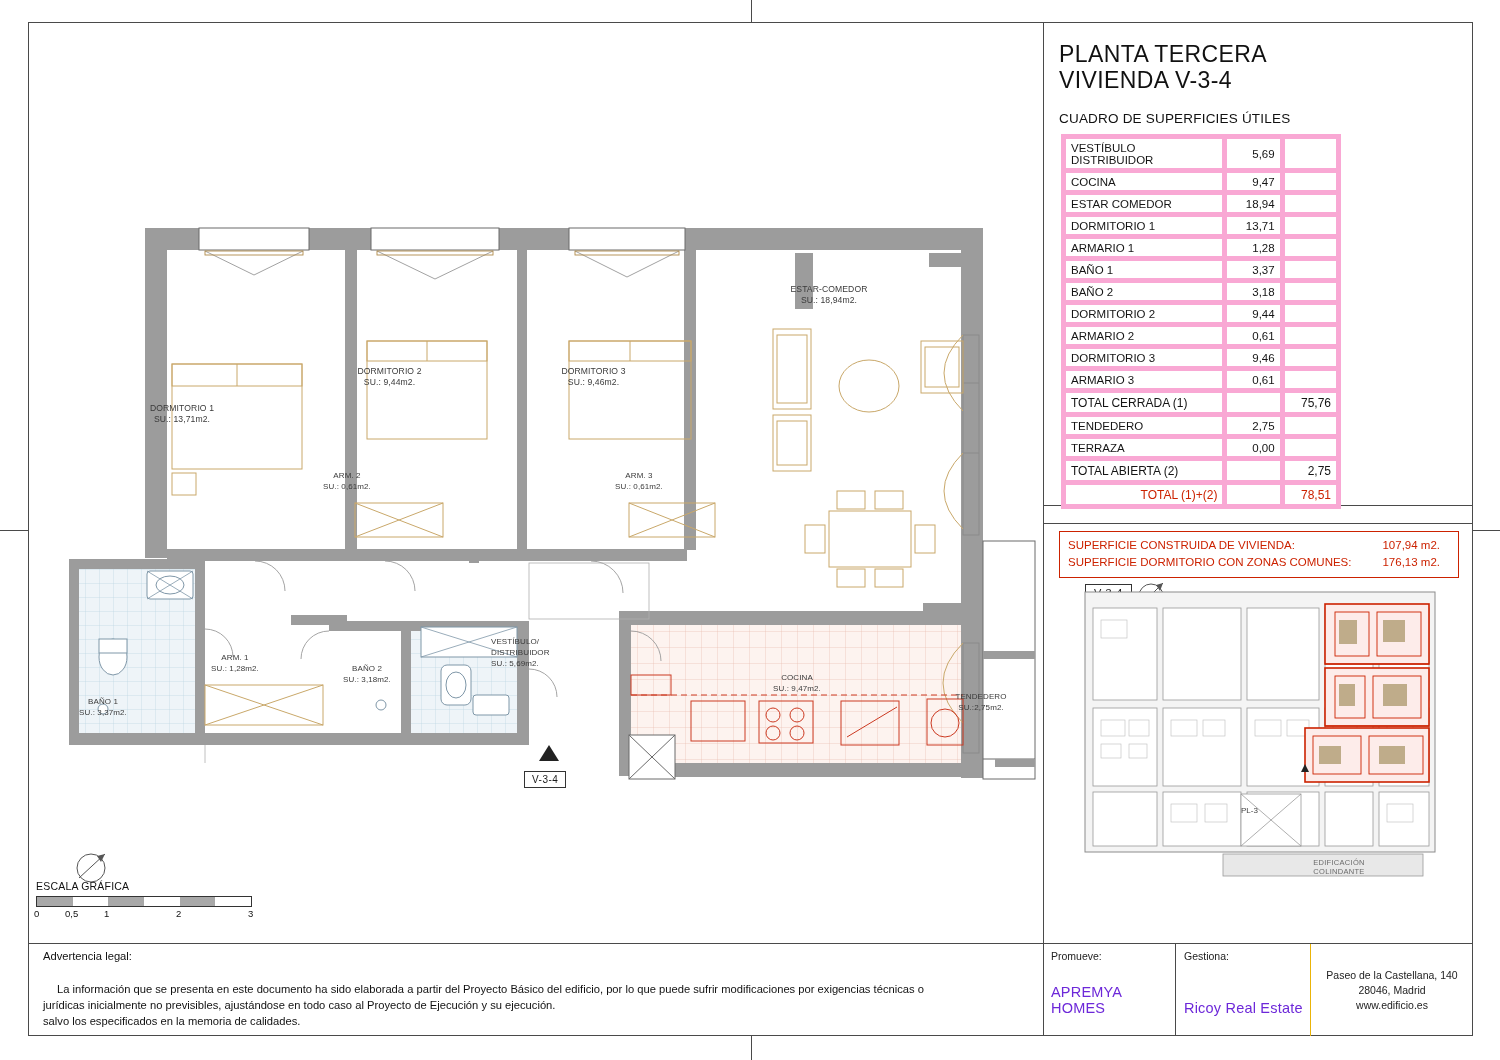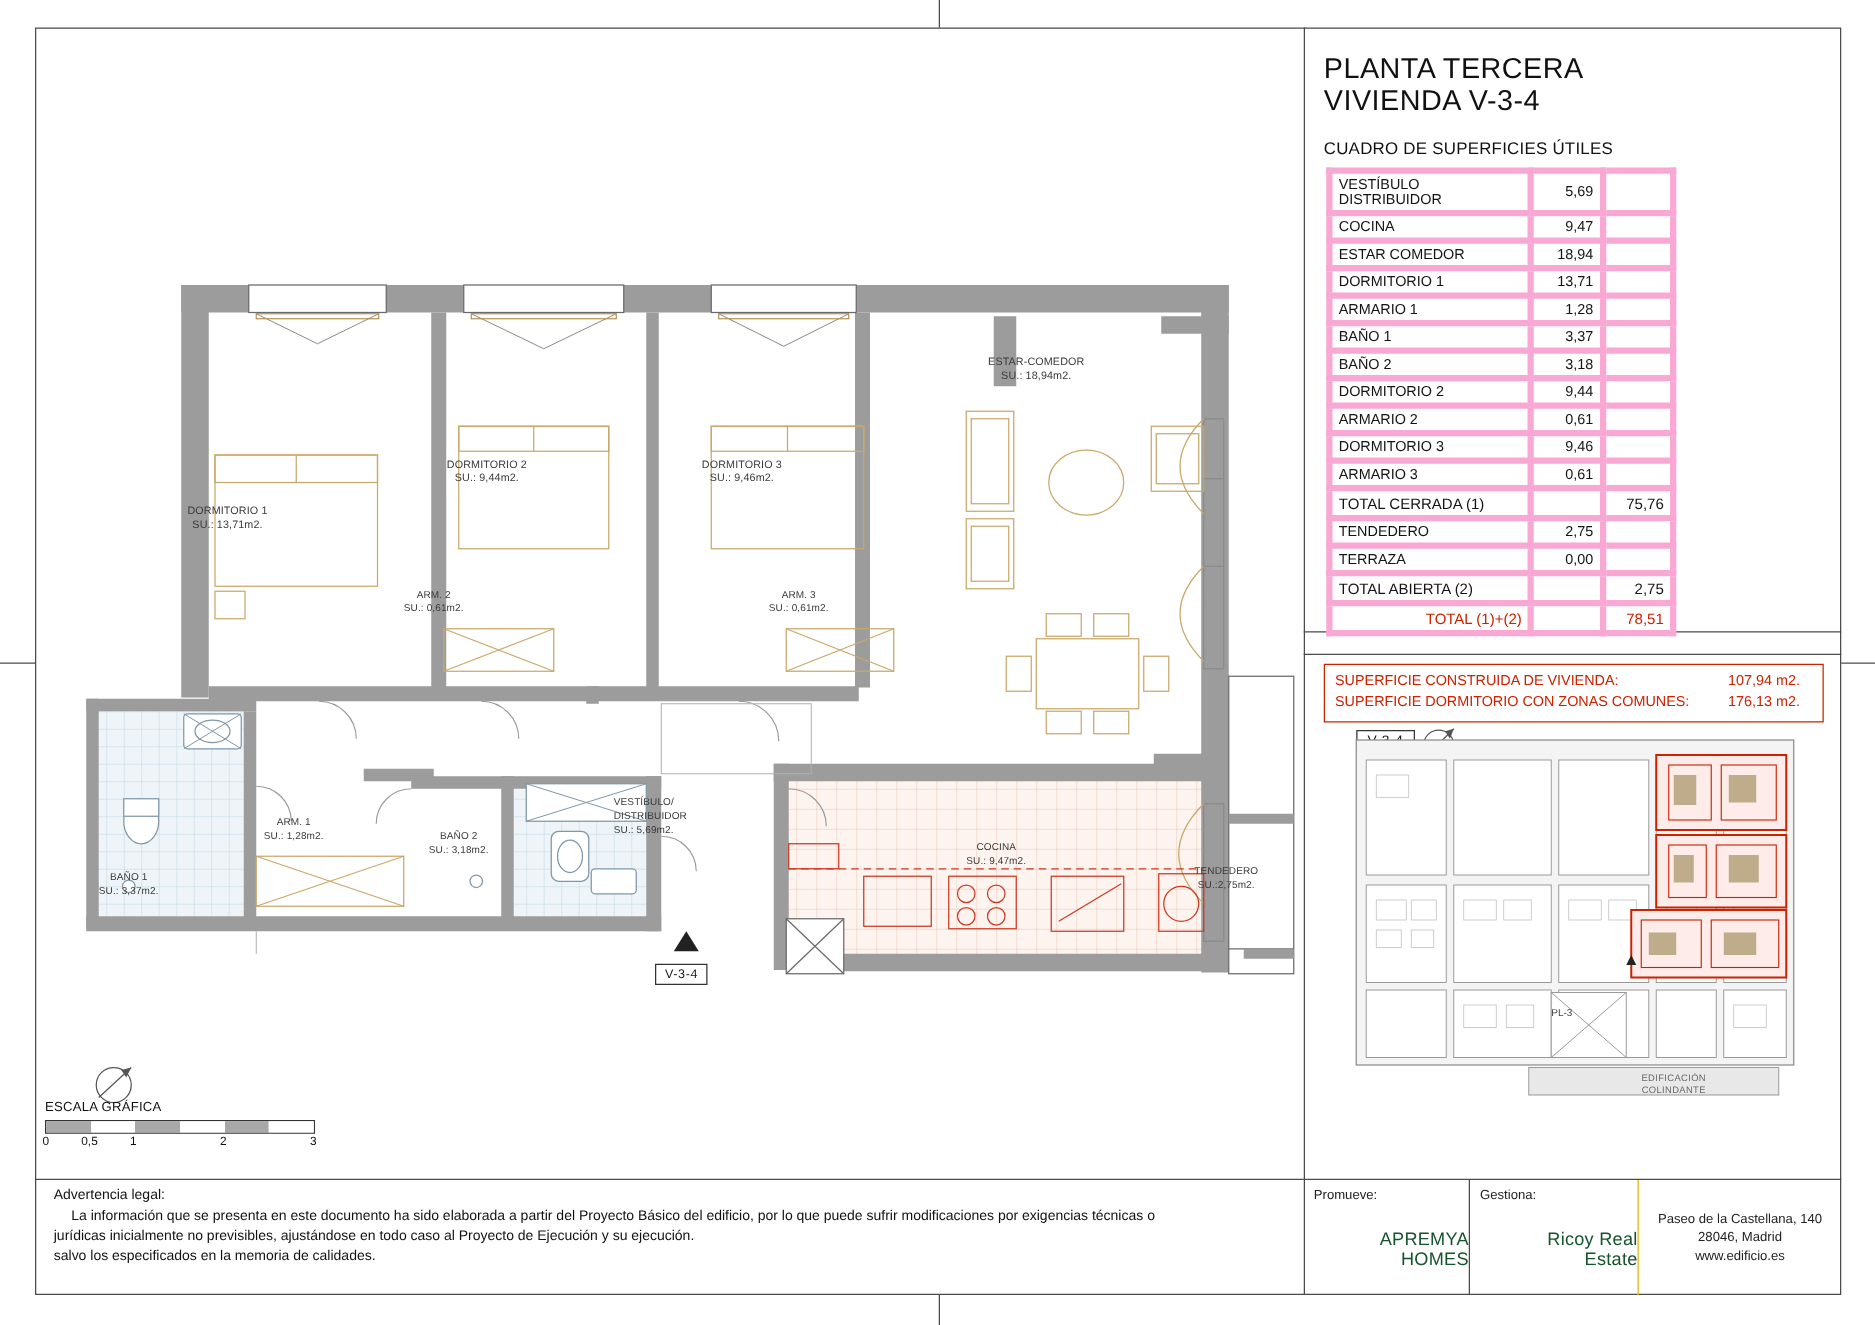--- a/index.html
+++ b/index.html
@@ -139,36 +139,36 @@
     position: absolute;
     left: 1043px; top: 944px;
     width: 430px; height: 92px;
     display: flex;
   }
   .col-promueve { width: 133px; border-right: 1px solid #4a4a4a; padding: 6px 8px; position: relative; }
   .col-gestiona { width: 135px; border-right: 1px solid #eab308; padding: 6px 8px; position: relative; }
   .col-address  { flex: 1; padding: 6px 8px; display: flex; flex-direction: column; justify-content: center; align-items: center; }
   .minilabel { font-size: 10.5px; color: #222; }
   .brandname {
-    position: absolute; left: 20px; bottom: 20px;
-    font-size: 14.5px; color: #14532d; letter-spacing: 0.2px; text-align: right;
+    position: absolute; left: 8px; bottom: 20px;
+    font-size: 14.5px; color: #6d28d9; letter-spacing: 0.2px;
   }
   .addr-line { font-size: 10.5px; color: #222; line-height: 15px; }
 
   
   #legal {
     position: absolute;
     left: 29px; top: 944px;
     width: 1014px; height: 92px;
     padding: 4px 10px 0 14px;
     font-size: 11.2px;
     line-height: 16px;
     color: #111;
   }
-  #legal .lead { margin-bottom: 1px; }
+  #legal .lead { margin-bottom: 17px; }
   #legal p { margin: 0; }
   #legal .indent { text-indent: 14px; }
 
   
   #scalebar {
     position: absolute;
     left: 36px; top: 880px;
     width: 260px;
   }
   .sb-title { font-size: 10.5px; letter-spacing: 0.2px; margin-bottom: 4px; color: #111; }

